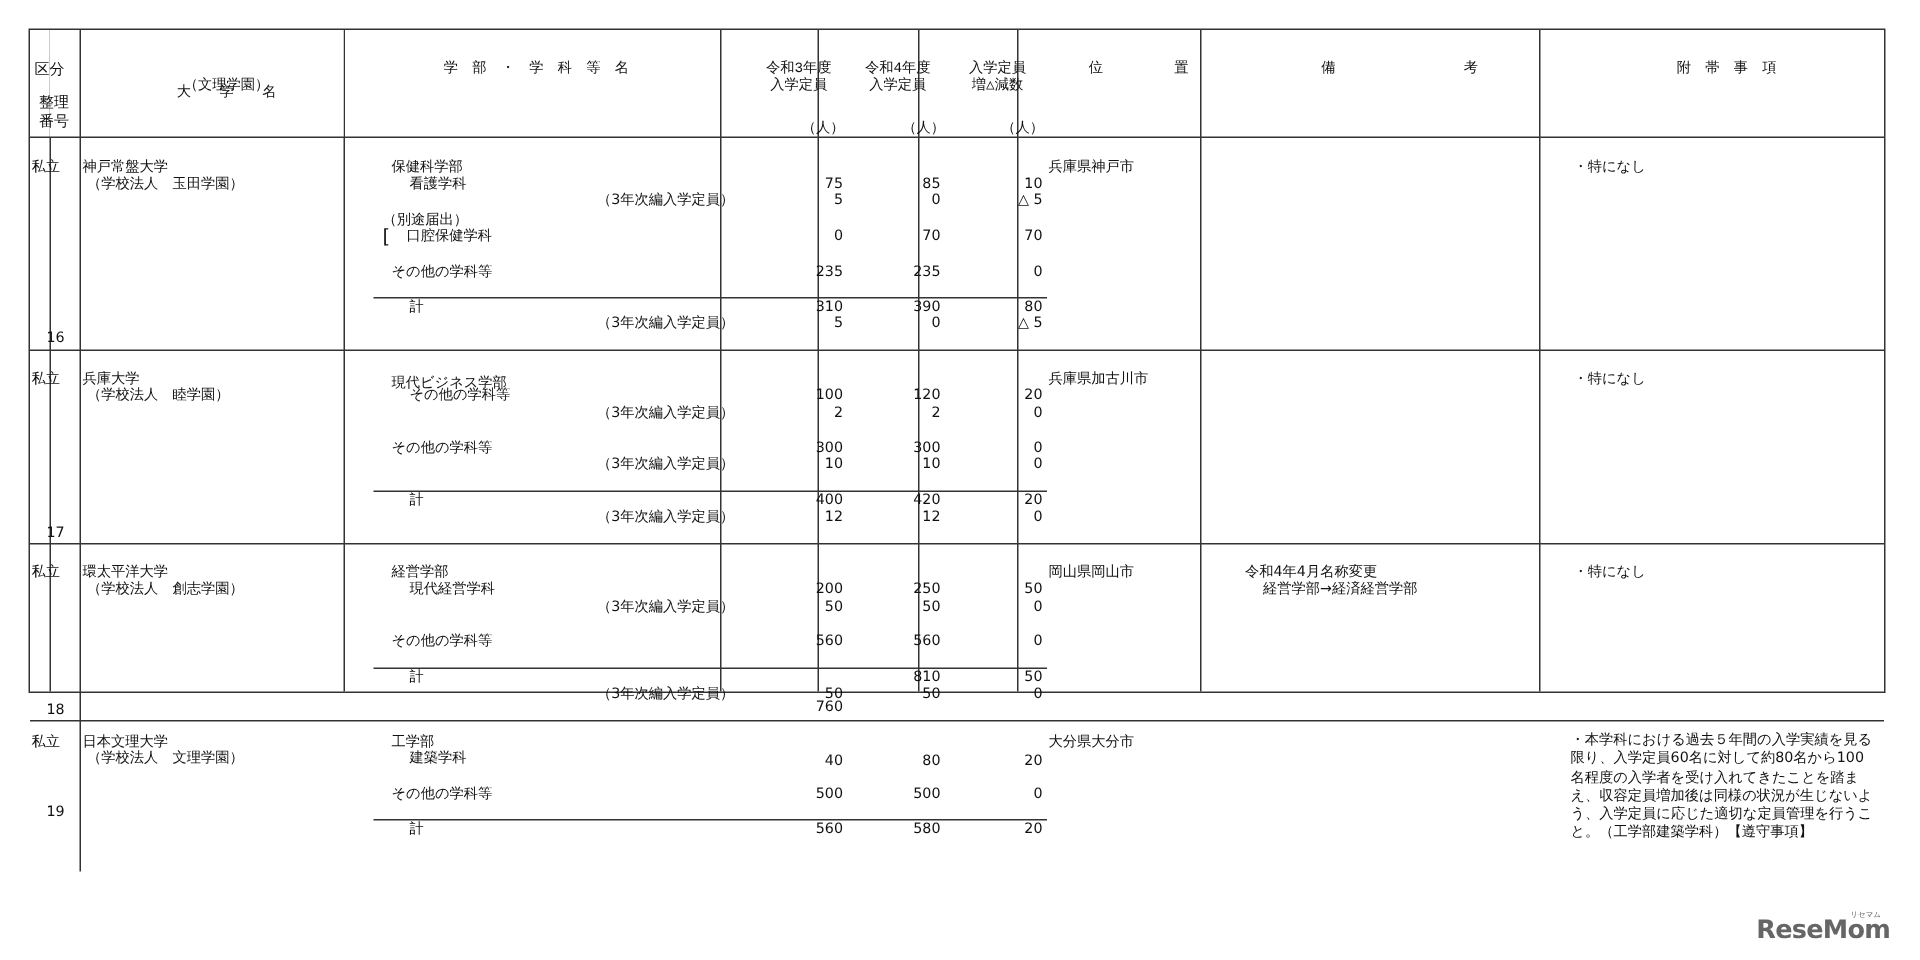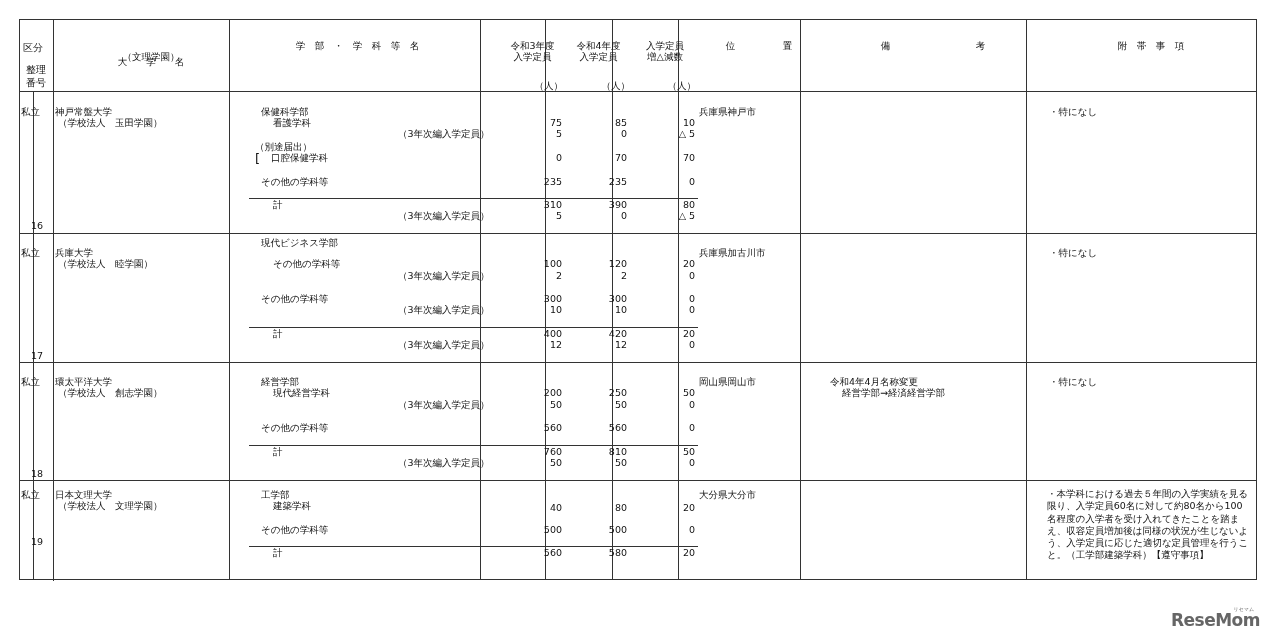--- a/index.html
+++ b/index.html
@@ -1,19 +1,19 @@
 <!DOCTYPE html>
 <html><head>
 <meta charset="utf-8">
 <style>
   html, body { margin:0; padding:0; background:#ffffff; }
   body { width:1280px; height:640px; position:relative; overflow:hidden;
          font-family:"DejaVu Sans","Liberation Sans",sans-serif; color:#111; font-size:9.5px; }
-  .tbl { position:absolute; left:19px; top:19px; width:1238px; height:561px;
-         border:1.5px solid #333; box-sizing:border-box; }
+  .tbl { position:absolute; left:19px; top:19px; width:1238px; height:443px;
+         border:1.5px solid #333; box-sizing:border-box;font-family:Liberation Mono, monospace; }
   .vline { position:absolute; top:0; bottom:0; width:0; border-left:1.2px solid #333; }
   .hline { position:absolute; height:0; border-top:1.5px solid #333; }
   .thinh { position:absolute; height:0; border-top:1px solid #333; }
   .t { position:absolute; white-space:nowrap; line-height:11px; }
   .r { text-align:right; }
   .hdr { position:absolute; text-align:center; line-height:11px; }
   .note { position:absolute; left:1030px; top:468px; width:205px; font-size:9.5px; line-height:12.3px; white-space:pre-wrap; word-break:break-all; }
   .logo { position:absolute; right:20px; bottom:10px; font-family:"DejaVu Sans",sans-serif; font-weight:bold;
           font-size:17px; color:#666; letter-spacing:-0.5px; }
   .logo small { font-size:5px; position:absolute; top:-4px; right:6px; font-weight:normal; letter-spacing:0; }
@@ -99,21 +99,21 @@
 
   <div class="t" style="left:699px;top:106px">兵庫県神戸市</div>
   <div class="t" style="left:1049px;top:106px">・特になし</div>
 </div>
 
 <div>
   <div class="t" style="left:21px;top:247px">私立</div>
   <div class="t" style="left:31px;top:350px">17</div>
   <div class="t" style="left:55px;top:247px">兵庫大学</div>
   <div class="t" style="left:58px;top:258px">（学校法人　睦学園）</div>
-  <div class="t" style="left:261px;top:237px">現代ビジネス学部</div>
+  <div class="t" style="left:261px;top:250px">現代ビジネス学部</div>
   <div class="t" style="left:273px;top:258px">その他の学科等</div>
   <div class="t" style="left:398px;top:270px">（3年次編入学定員）</div>
   <div class="t" style="left:261px;top:293px">その他の学科等</div>
   <div class="t" style="left:398px;top:304px">（3年次編入学定員）</div>
   <div class="t" style="left:273px;top:328px">計</div>
   <div class="t" style="left:398px;top:339px">（3年次編入学定員）</div>
 
   <div class="t r" style="left:500px;width:62px;top:258px">100</div>
   <div class="t r" style="left:500px;width:62px;top:270px">2</div>
   <div class="t r" style="left:500px;width:62px;top:293px">300</div>
@@ -147,21 +147,21 @@
   <div class="t" style="left:261px;top:376px">経営学部</div>
   <div class="t" style="left:273px;top:387px">現代経営学科</div>
   <div class="t" style="left:398px;top:399px">（3年次編入学定員）</div>
   <div class="t" style="left:261px;top:422px">その他の学科等</div>
   <div class="t" style="left:273px;top:446px">計</div>
   <div class="t" style="left:398px;top:457px">（3年次編入学定員）</div>
 
   <div class="t r" style="left:500px;width:62px;top:387px">200</div>
   <div class="t r" style="left:500px;width:62px;top:399px">50</div>
   <div class="t r" style="left:500px;width:62px;top:422px">560</div>
-  <div class="t r" style="left:500px;width:62px;top:446px">760</div>
+  <div class="t r" style="left:500px;width:62px;top:466px">760</div>
   <div class="t r" style="left:500px;width:62px;top:457px">50</div>
 
   <div class="t r" style="left:565px;width:62px;top:387px">250</div>
   <div class="t r" style="left:565px;width:62px;top:399px">50</div>
   <div class="t r" style="left:565px;width:62px;top:422px">560</div>
   <div class="t r" style="left:565px;width:62px;top:446px">810</div>
   <div class="t r" style="left:565px;width:62px;top:457px">50</div>
 
   <div class="t r" style="left:632px;width:63px;top:387px">50</div>
   <div class="t r" style="left:632px;width:63px;top:399px">0</div>

